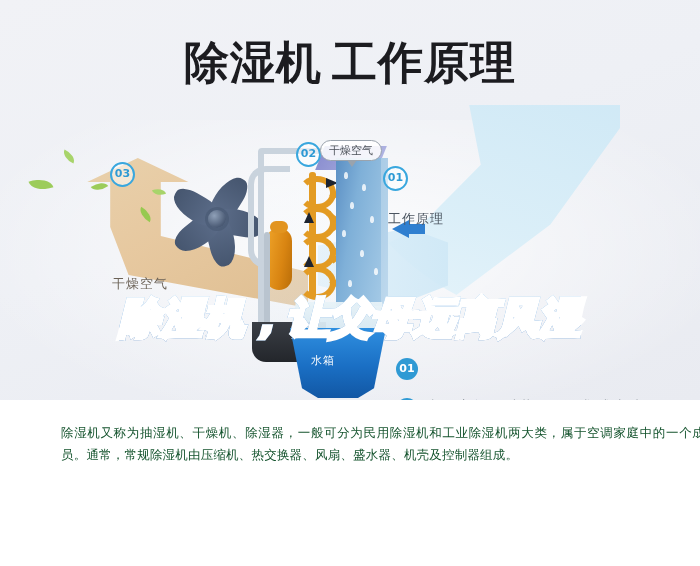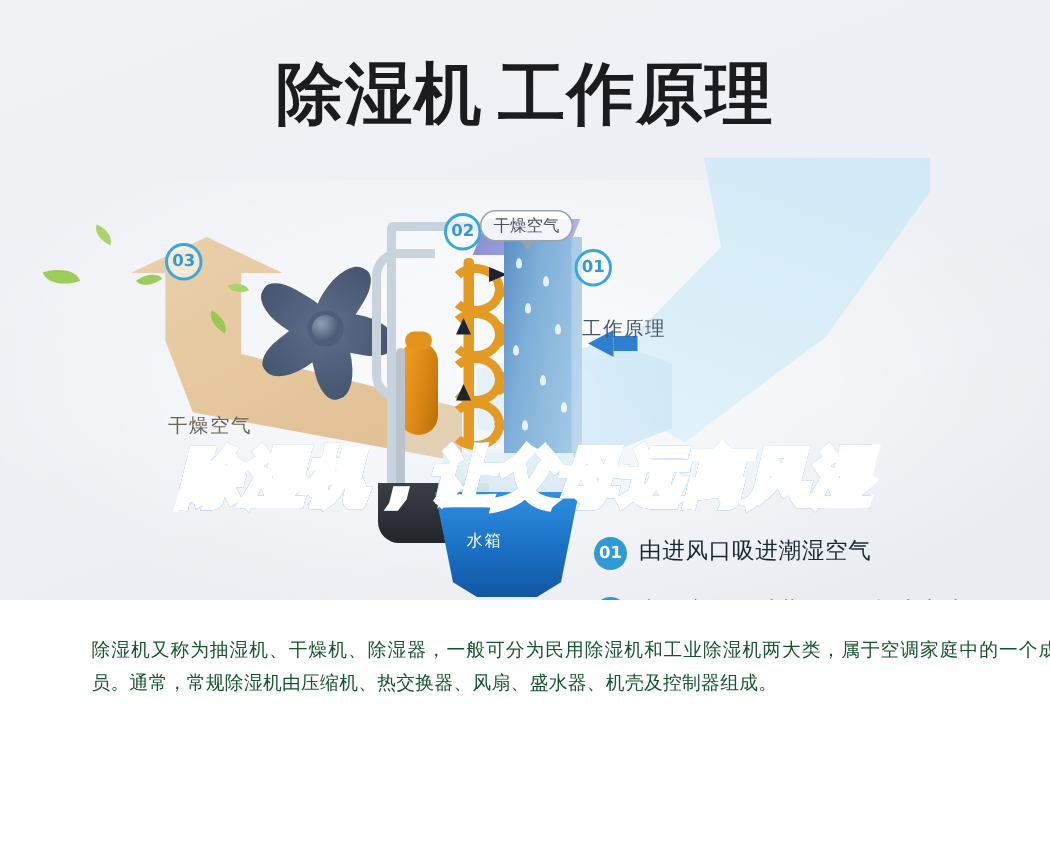--- a/index.html
+++ b/index.html
@@ -310,21 +310,20 @@
 
       <div class="badge bd03">03</div>
       <div class="badge bd02">02</div>
       <div class="badge bd01">01</div>
       <div class="bubble">干燥空气</div>
       <div class="humidlabel">工作原理</div>
 
       <div class="steps">
         <div class="step">
           <div class="stepnum">01</div>
-          <div class="steptext">由进风口吸进潮湿空气</div>
         </div>
         <div class="step">
           <div class="stepnum">02</div>
           <div class="steptext">潮湿空气经过蒸发器冷凝成水珠</div>
         </div>
 
       </div>
 
     </div>
 

